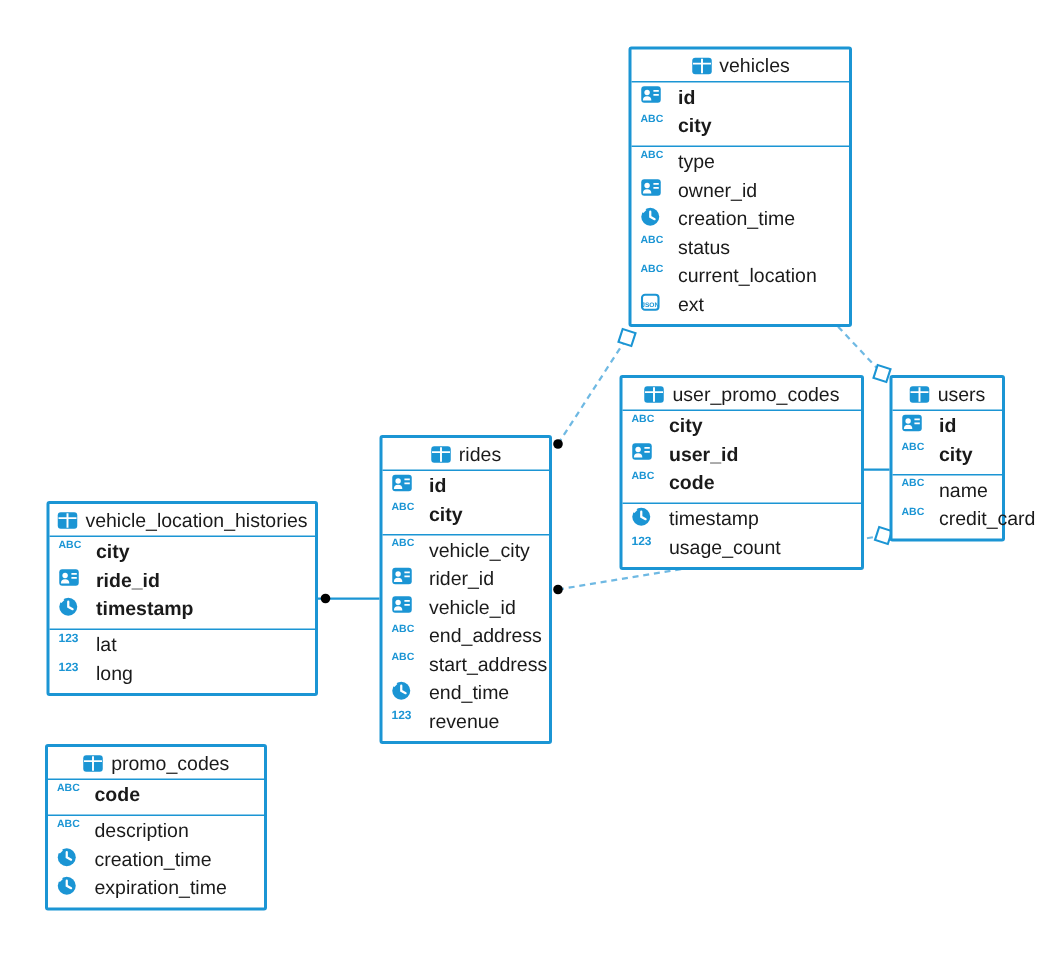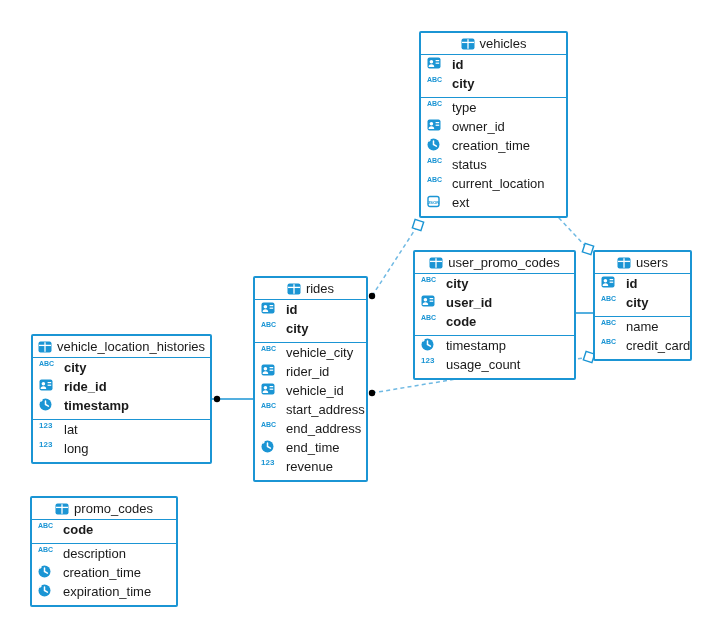--- a/index.html
+++ b/index.html
@@ -176,21 +176,21 @@
             <span class="col-label">timestamp</span>
           </div>
           <div class="col-row">
             <span class="icon-box">
               <span class="txt-icon" style="font-size:8px;">123</span>
             </span>
             <span class="col-label">usage_count</span>
           </div>
         </div>
       </div>
-      <div class="db-table" style="left: 593px; top: 250px; width: 99px;">
+      <div class="db-table" style="left: 593px; top: 250px; width: 77px;">
         <div class="tbl-header">
           <span class="icon-box" style="width: auto; min-width: 0px;">
             <svg width="14" height="12" viewBox="0 0 14 12">
               <rect x="0.5" y="0.5" width="13" height="11" rx="2" fill="#1b95d4"></rect>
               <line x1="1" y1="4.4" x2="13" y2="4.4" stroke="#fff" stroke-width="1.3"></line>
               <line x1="7" y1="1.2" x2="7" y2="10.8" stroke="#fff" stroke-width="1.3"></line>
             </svg>
           </span>
           <span class="tbl-name">users</span>
         </div>
@@ -222,21 +222,21 @@
             <span class="col-label">name</span>
           </div>
           <div class="col-row">
             <span class="icon-box">
               <span class="txt-icon">ABC</span>
             </span>
             <span class="col-label">credit_card</span>
           </div>
         </div>
       </div>
-      <div class="db-table" style="left: 253px; top: 276px; width: 115px;">
+      <div class="db-table" style="left: 253px; top: 290px; width: 115px;">
         <div class="tbl-header">
           <span class="icon-box" style="width: auto; min-width: 0px;">
             <svg width="14" height="12" viewBox="0 0 14 12">
               <rect x="0.5" y="0.5" width="13" height="11" rx="2" fill="#1b95d4"></rect>
               <line x1="1" y1="4.4" x2="13" y2="4.4" stroke="#fff" stroke-width="1.3"></line>
               <line x1="7" y1="1.2" x2="7" y2="10.8" stroke="#fff" stroke-width="1.3"></line>
             </svg>
           </span>
           <span class="tbl-name">rides</span>
         </div>
@@ -288,27 +288,27 @@
                 <line x1="8.6" y1="3.6" x2="12.2" y2="3.6" stroke="#fff" stroke-width="1.2"></line>
                 <line x1="8.6" y1="6.2" x2="12.2" y2="6.2" stroke="#fff" stroke-width="1.2"></line>
               </svg>
             </span>
             <span class="col-label">vehicle_id</span>
           </div>
           <div class="col-row">
             <span class="icon-box">
               <span class="txt-icon">ABC</span>
             </span>
+            <span class="col-label">end_address</span>
+          </div>
+          <div class="col-row">
+            <span class="icon-box">
+              <span class="txt-icon">ABC</span>
+            </span>
             <span class="col-label">start_address</span>
-          </div>
-          <div class="col-row">
-            <span class="icon-box">
-              <span class="txt-icon">ABC</span>
-            </span>
-            <span class="col-label">end_address</span>
           </div>
           <div class="col-row">
             <span class="icon-box">
               <svg width="13" height="13" viewBox="0 0 13 13">
                 <circle cx="6.5" cy="6.5" r="6" fill="#1b95d4"></circle>
                 <path d="M6.5 3.1 L6.5 6.5 L9.4 8.1" stroke="#fff" stroke-width="1.5" fill="none" stroke-linecap="round"></path>
                 <line x1="1.4" y1="3.6" x2="3.4" y2="1.5" stroke="#fff" stroke-width="1.4"></line>
               </svg>
             </span>
             <span class="col-label">end_time</span>

